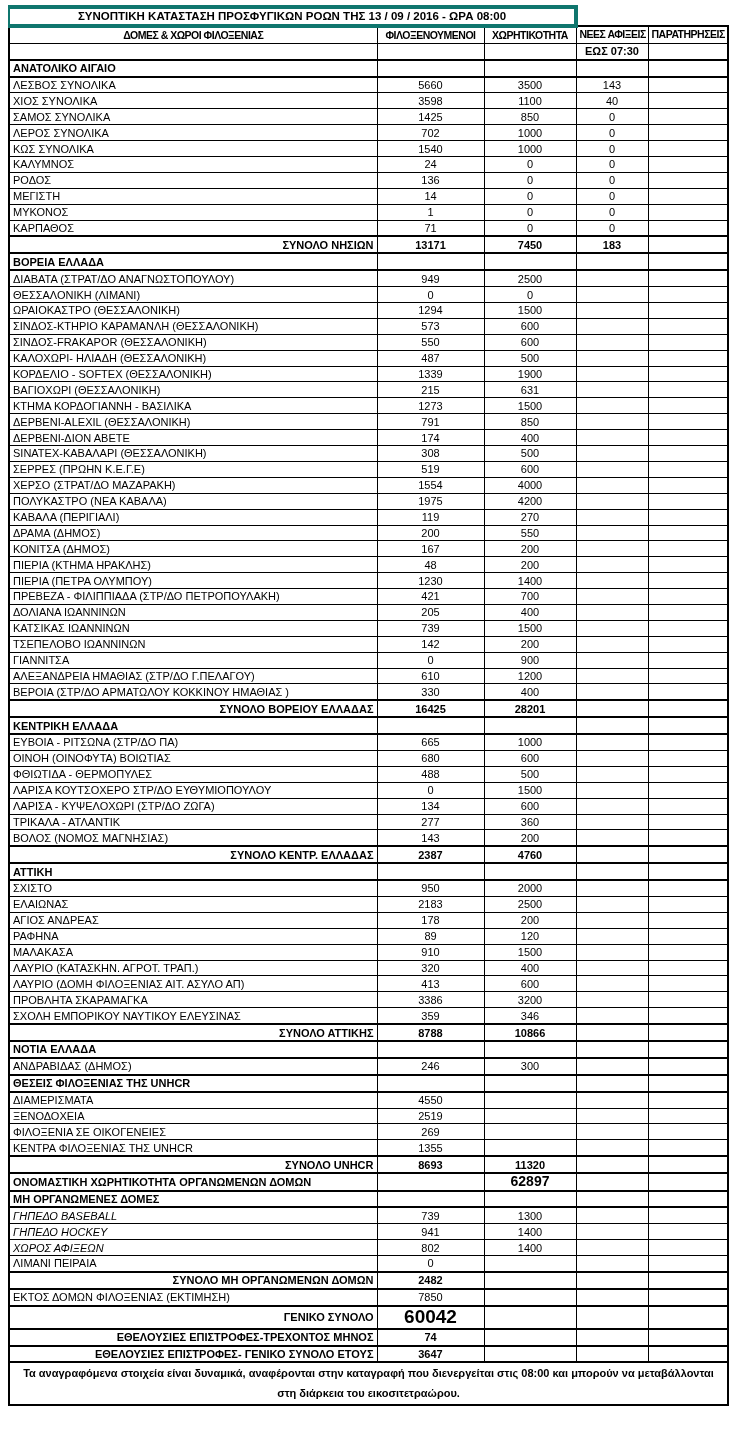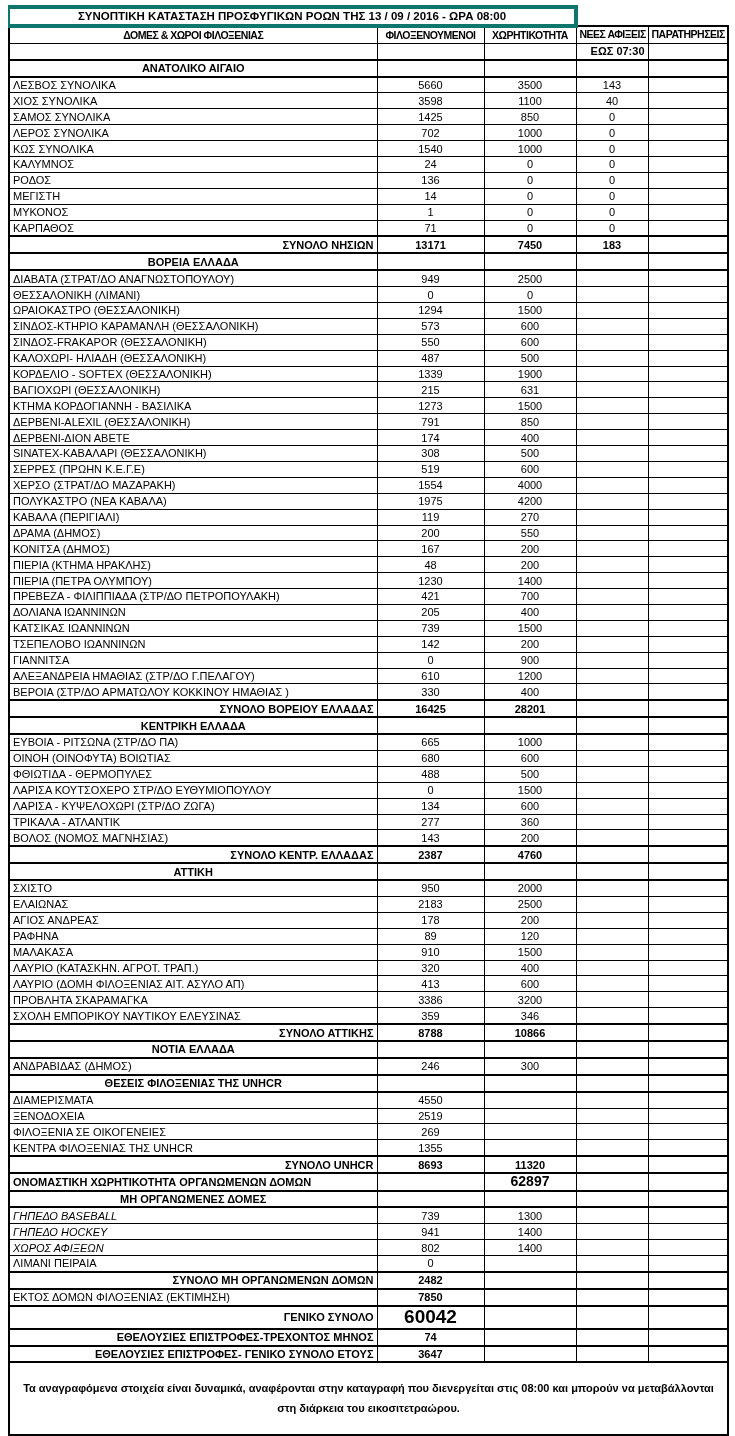--- a/index.html
+++ b/index.html
@@ -55,56 +55,56 @@
     font-weight: bold;
     text-align: center;
     font-size: 10.5px;
     letter-spacing: -0.5px;
     border-top-width: 2px;
     overflow: visible;
   }
   tr.subheader td { border-bottom-width: 2px; }
   .subheader-cell {
     font-weight: bold;
-    text-align: right;
+    text-align: center;
   }
 
   
   td.c-name { text-align: left; }
   td.c-hosted, td.c-capacity, td.c-arrivals, td.c-notes { text-align: center; }
 
   tr.r-section td,
   tr.r-total td,
   tr.r-nominal td,
   tr.r-grand td {
     border-top-width: 2px;
     border-bottom-width: 2px;
   }
-  tr.r-section td.c-name { text-align: center; font-weight: bold; }
+  tr.r-section td.c-name { text-align: left; font-weight: bold; }
   tr.r-total td   { font-weight: bold; }
   tr.r-total td.c-name   { text-align: right; }
   tr.r-nominal td { font-weight: bold; }
   tr.r-nominal td.c-name { text-align: left; }
   tr.r-nominal td.c-capacity { font-size: 14px; }
   tr.r-grand td   { font-weight: bold; height: 19px; }
   tr.r-grand td.c-name   { text-align: right; }
   tr.r-grand td.c-hosted { font-size: 19px; }
-  tr.r-estimate td.c-hosted { font-weight: bold; }
+  tr.r-estimate td.c-hosted { font-weight: normal; }
   tr.r-idata td.c-name { font-style: italic; }
 
   
   .footer-cell {
     border: 2px solid #000000;
     font-weight: bold;
     text-align: center;
     white-space: normal;
     height: 36px;
     line-height: 1.75;
     font-size: 11px;
-    padding: 16px 8px;
+    padding: 1px 8px;
   }
 </style>
 </head>
 <body>
 
 <div class="page">
   <table>
     <colgroup>
       <col class="col-name">
       <col class="col-hosted">

